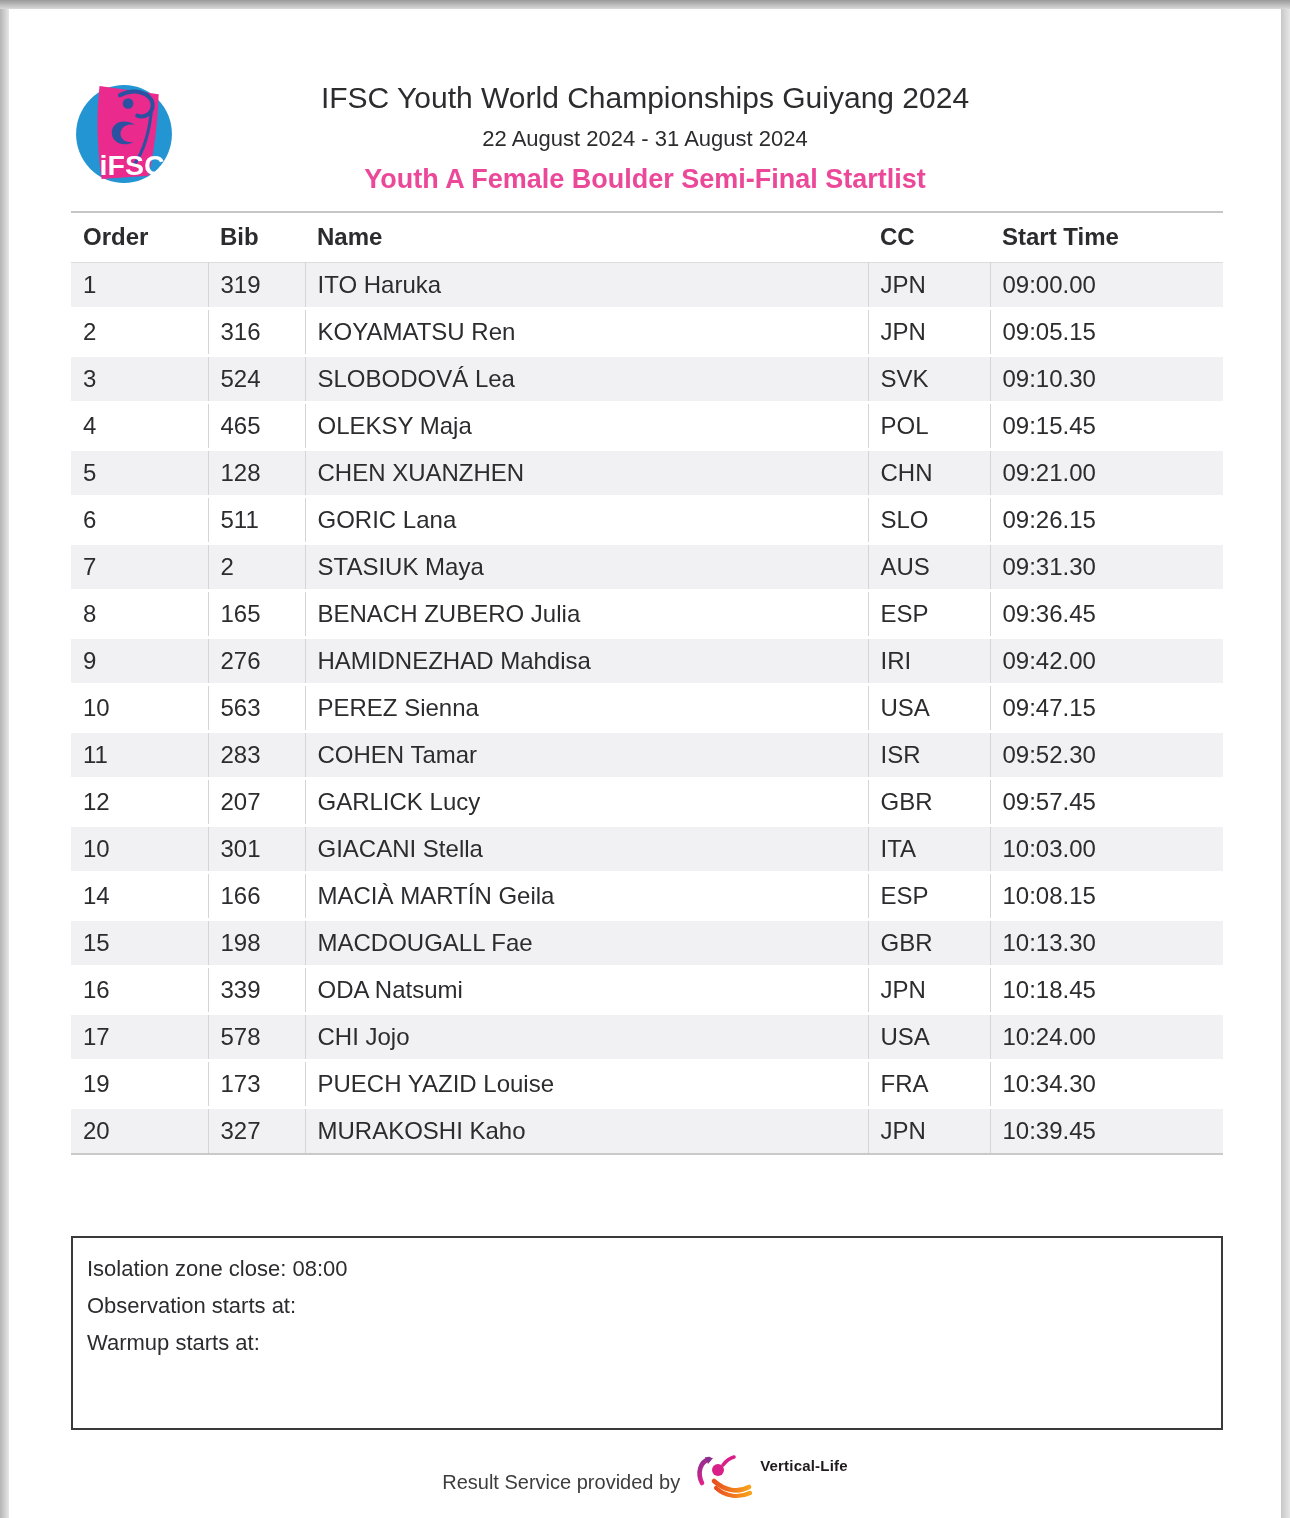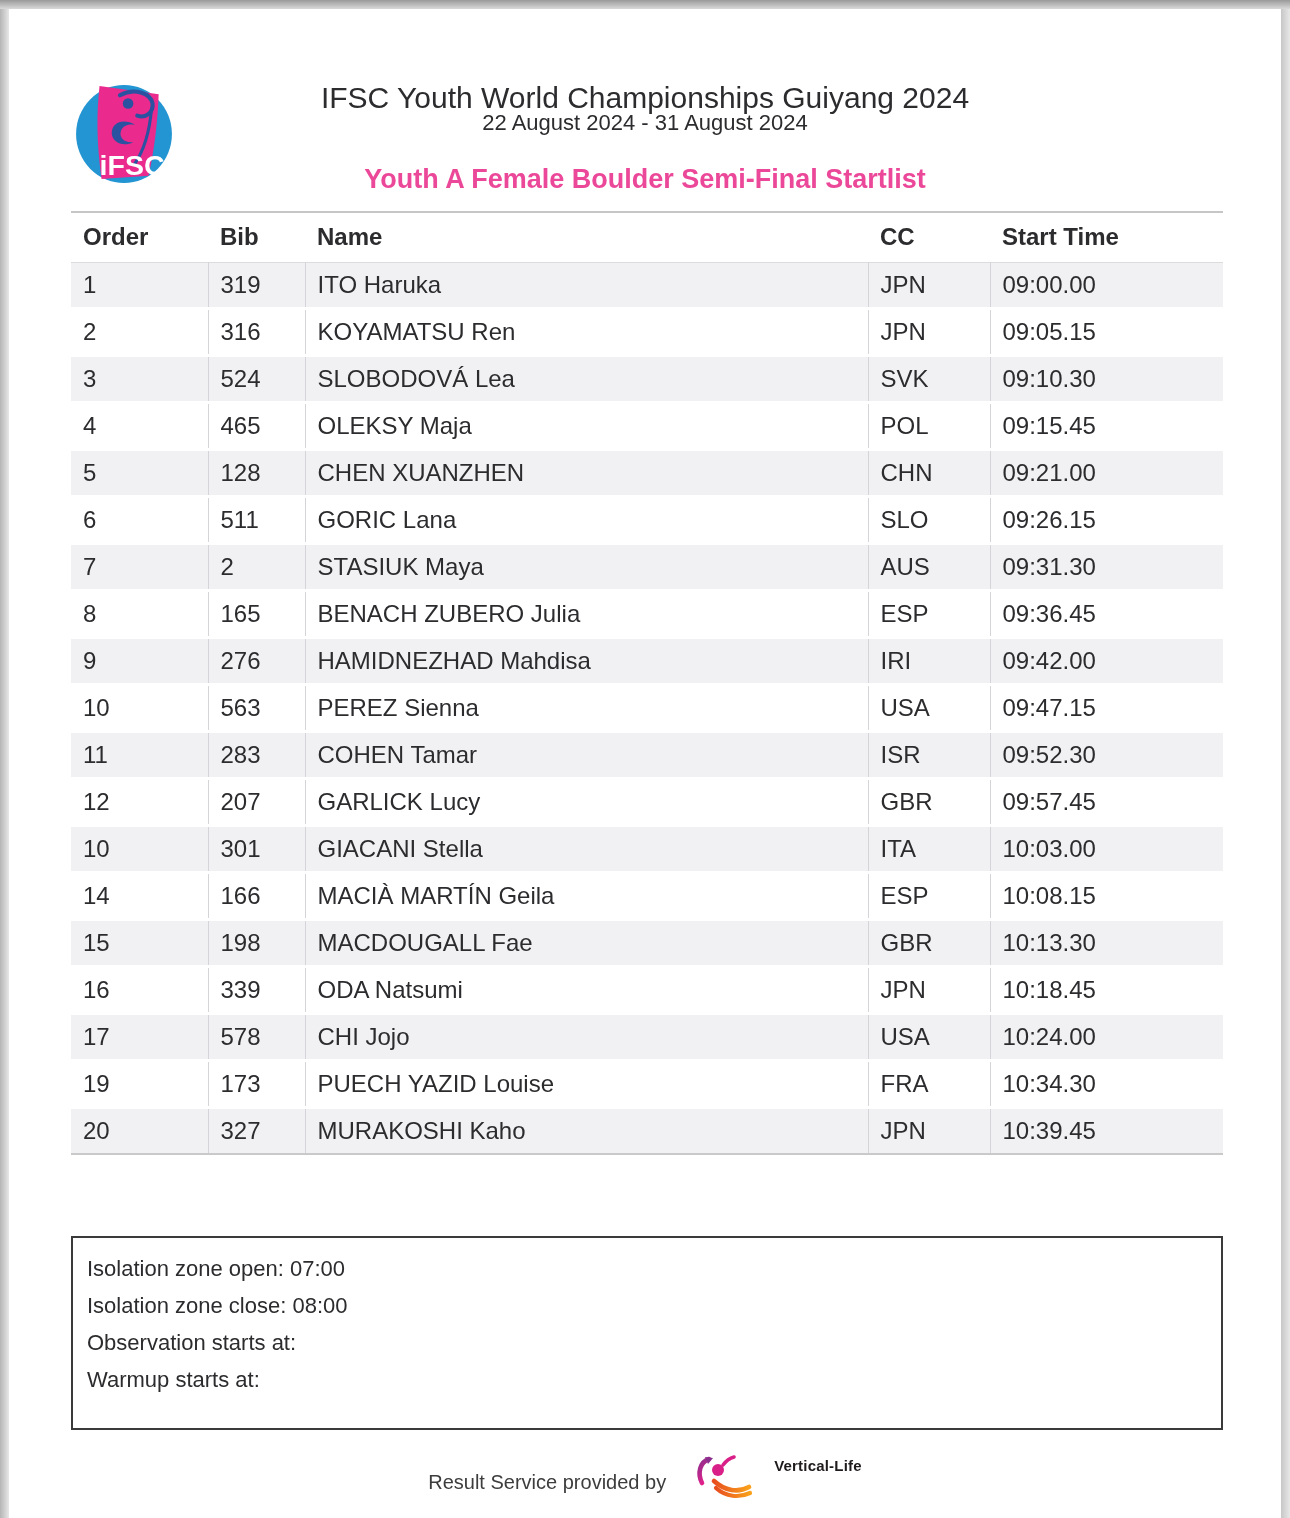--- a/index.html
+++ b/index.html
@@ -17,21 +17,21 @@
   .page {
     position: absolute; left: 9px; top: 9px; width: 1272px; height: 1509px;
     background: #ffffff; box-shadow: 0 0 5px rgba(0,0,0,.35); z-index: 1;
     color: #2c2c2f;
   }
 
   
   .ifsc-logo { position: absolute; left: 66px; top: 71px; width: 98px; height: 104px; }
   .doc-title    { position: absolute; left: 0; top: 72px;  width: 100%; text-align: center;
                   font-size: 30px; color: #2c2c2f; }
-  .doc-dates    { position: absolute; left: 0; top: 101px; width: 100%; text-align: center;
+  .doc-dates    { position: absolute; left: 0; top: 117px; width: 100%; text-align: center;
                   font-size: 22px; color: #2c2c2f; }
   .doc-subtitle { position: absolute; left: 0; top: 155px; width: 100%; text-align: center;
                   font-size: 27px; font-weight: bold; color: #ec4899; }
 
   
   table.startlist {
     position: absolute; left: 62px; top: 202px; width: 1152px;
     border-collapse: collapse; table-layout: fixed;
   }
   .c-order { width: 137px; } .c-bib { width: 97px; } .c-name { width: 563px; }
@@ -54,21 +54,21 @@
   .info-box {
     position: absolute; left: 62px; top: 1227px; width: 1152px; height: 194px;
     box-sizing: border-box; border: 2px solid #3a3a3a; background: #ffffff;
     padding: 12px 0 0 14px;
   }
   .info-line { font-size: 22px; line-height: 37px; color: #2c2c2f; }
 
   
   .footer {
     position: absolute; left: 0; top: 1442px; width: 100%;
-    display: flex; justify-content: center; align-items: flex-start; gap: 26px;
+    display: flex; justify-content: center; align-items: flex-start; gap: 12px;
   }
   .provided-by { font-size: 20px; color: #3d3d3d; margin-top: 20px; }
   .vl-logo { width: 62px; height: 50px; margin-top: 2px; }
   .vl-brand { font-size: 15px; font-weight: bold; color: #1f1b1d; margin-top: 6px;
               margin-left: -6px; letter-spacing: .2px; }
 </style>
 </head>
 <body>
 
 <div class="canvas">
@@ -259,21 +259,20 @@
         <td>20</td>
         <td>327</td>
         <td>MURAKOSHI Kaho</td>
         <td>JPN</td>
         <td>10:39.45</td>
       </tr>
     </tbody>
     </table>
 
     <div class="info-box">
-      <div class="info-line">Isolation zone open: 07:00</div>
       <div class="info-line">Isolation zone close: 08:00</div>
       <div class="info-line">Observation starts at:</div>
       <div class="info-line">Warmup starts at:</div>
     </div>
 
     <div class="footer">
       <span class="provided-by">Result Service provided by</span>
       <svg class="vl-logo" viewBox="0 0 62 50" aria-hidden="true">
         <defs>
           <linearGradient id="vlpm" x1="0" y1="0" x2="0.4" y2="1">

